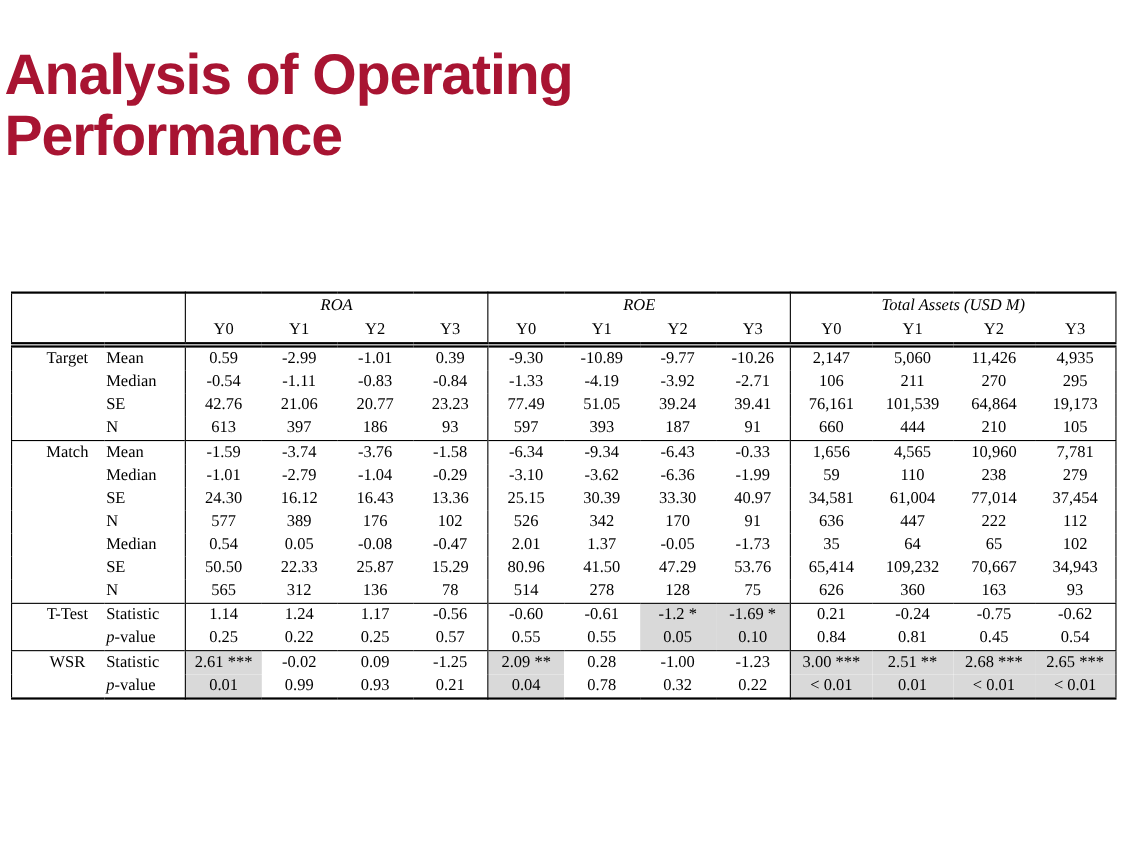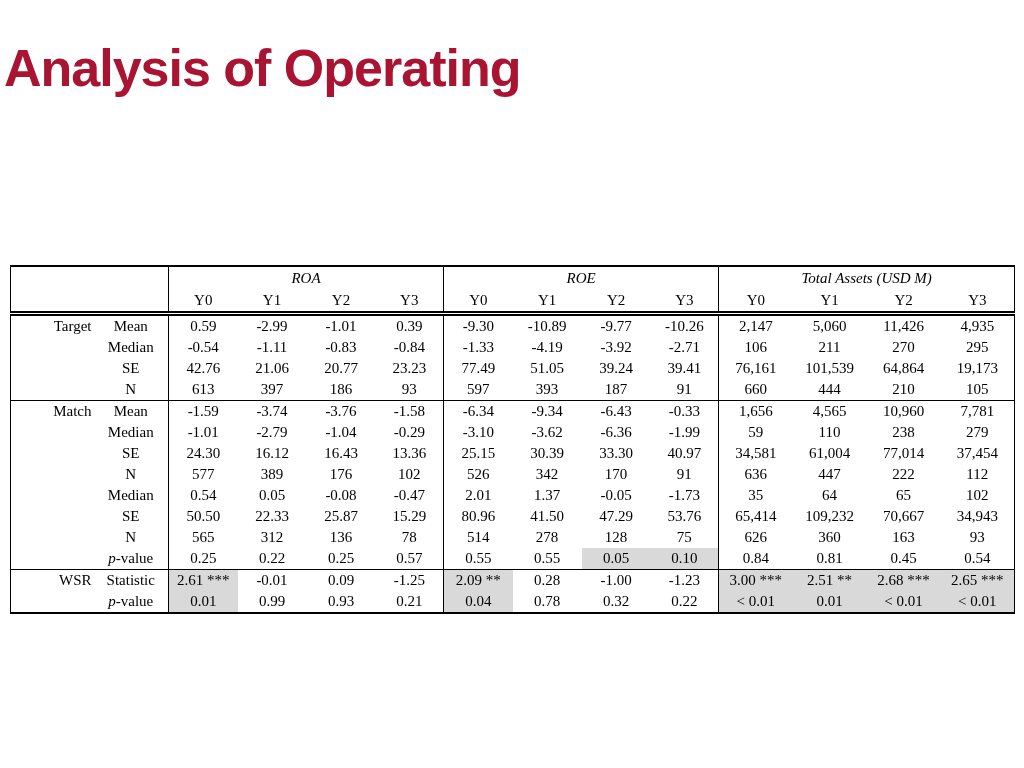--- a/index.html
+++ b/index.html
@@ -22,30 +22,30 @@
     border: 1.5px solid #000; border-bottom-width: 2px; border-top-width: 2px;
   }
   .tbl td {
     padding: 0 3px; height: 21px; text-align: center;
     vertical-align: middle; white-space: nowrap; overflow: hidden;
   }
   .tbl tr.hdr1 td { height: 23px; }
   .tbl tr.hdr2 td { border-bottom: 5px double #000; margin-top: 44px; }
   .tbl td.gl { border-left: 1.5px solid #000; }
   .tbl tr.gtop td { border-top: 1.5px solid #000; }
-  .tbl td.glabel { text-align: right; padding-left: 20px; }
-  .tbl td.rlabel { text-align: center; padding-left: 2px; }
+  .tbl td.glabel { text-align: center; padding-left: 20px; }
+  .tbl td.rlabel { text-align: left; padding-left: 2px; }
   .tbl td.ghead { font-style: italic; }
   .tbl td.shaded { background: var(--shade, #D9D9D9); }
 </style>
 </head>
 <body>
 
 <div class="slide">
-  <h1 class="title"><span>Analysis of Operating</span><br></h1>
+  <h1 class="title"><span>Analysis of Operating</span><br><span>Performance</span></h1>
 
   <table class="tbl">
     <colgroup>
       <col style="width:84px">
         <col style="width:74px">
       <col style="width:69px">
         <col style="width:69px">
         <col style="width:69px">
         <col style="width:68px">
       <col style="width:69px">
@@ -250,41 +250,57 @@
           <td>78</td>
           <td class="gl">514</td>
           <td>278</td>
           <td>128</td>
           <td>75</td>
           <td class="gl">626</td>
           <td>360</td>
           <td>163</td>
           <td>93</td>
         </tr>
+        <tr class="gtop">
+          <td class="glabel">T-Test</td>
+          <td class="rlabel">Statistic</td>
+          <td class="gl">1.14</td>
+          <td>1.24</td>
+          <td>1.17</td>
+          <td>-0.56</td>
+          <td class="gl">-0.60</td>
+          <td>-0.61</td>
+          <td class="shaded">-1.2 *</td>
+          <td class="shaded">-1.69 *</td>
+          <td class="gl">0.21</td>
+          <td>-0.24</td>
+          <td>-0.75</td>
+          <td>-0.62</td>
+        </tr>
         <tr>
           <td class="glabel"></td>
           <td class="rlabel"><i>p</i>-value</td>
           <td class="gl">0.25</td>
           <td>0.22</td>
           <td>0.25</td>
           <td>0.57</td>
           <td class="gl">0.55</td>
           <td>0.55</td>
           <td class="shaded">0.05</td>
           <td class="shaded">0.10</td>
           <td class="gl">0.84</td>
           <td>0.81</td>
           <td>0.45</td>
           <td>0.54</td>
         </tr>
         <tr class="gtop">
           <td class="glabel">WSR</td>
           <td class="rlabel">Statistic</td>
           <td class="gl shaded">2.61 ***</td>
-          <td>-0.01</td>
+          <td>-0.02</td>
           <td>0.09</td>
           <td>-1.25</td>
           <td class="gl shaded">2.09 **</td>
           <td>0.28</td>
           <td>-1.00</td>
           <td>-1.23</td>
           <td class="gl shaded">3.00 ***</td>
           <td class="shaded">2.51 **</td>
           <td class="shaded">2.68 ***</td>
           <td class="shaded">2.65 ***</td>

